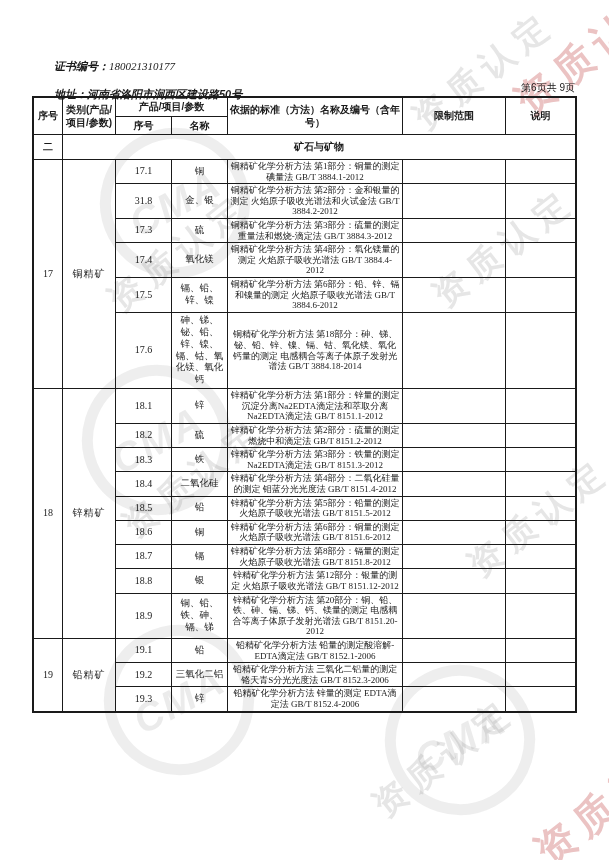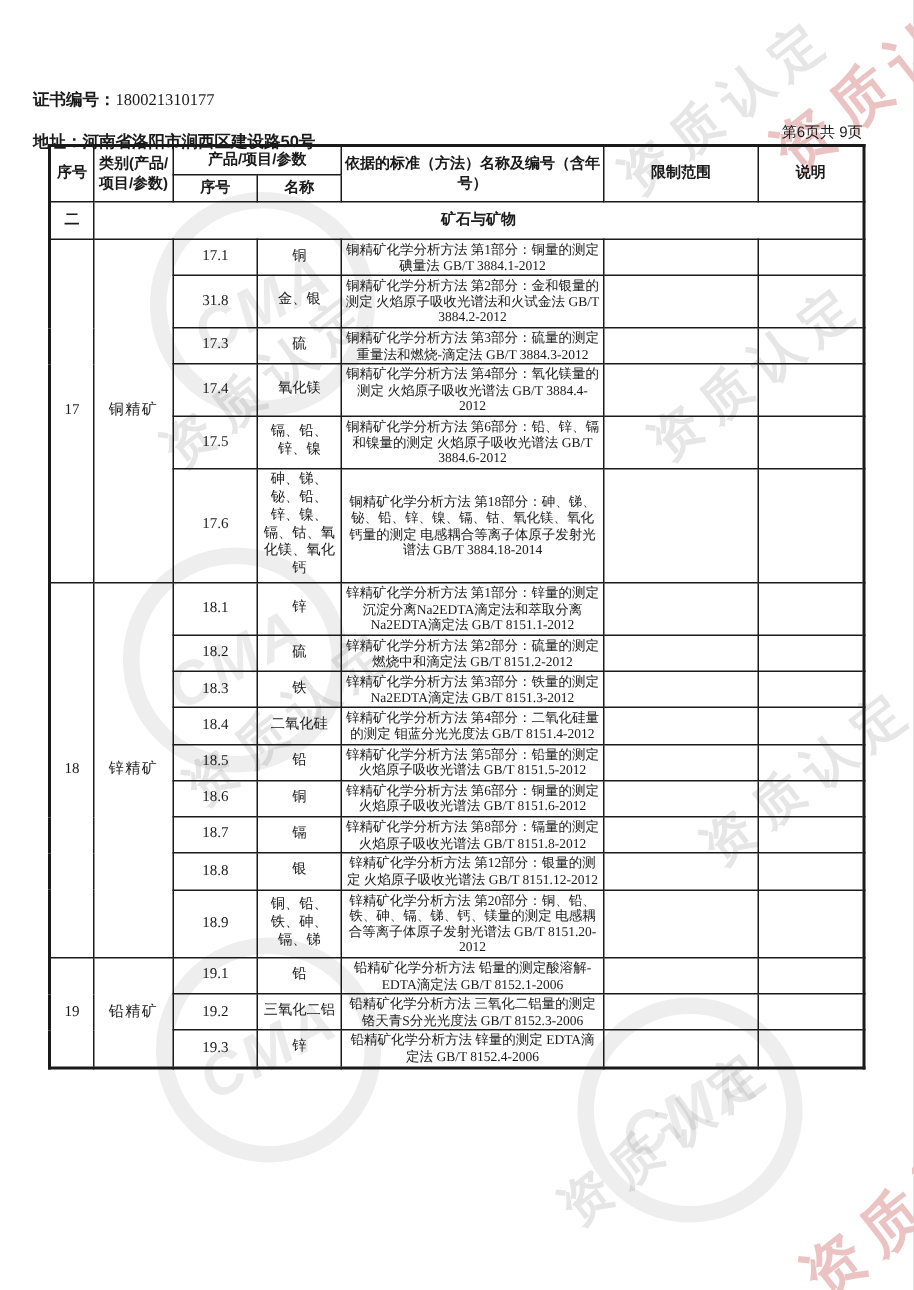--- a/index.html
+++ b/index.html
@@ -30,23 +30,24 @@
     color:rgba(60,60,60,0.10); letter-spacing:2px;
   }
   
   .doc-title{
     position:absolute; top:30px; left:0; width:100%;
     text-align:center; font-size:13.5px; font-weight:bold;
     font-family:"Liberation Sans","DejaVu Sans",sans-serif;
   }
   .doc-title .u{border-bottom:1px solid #1a1a1a; padding-bottom:1px;}
   .meta{
-    position:absolute; left:22px;
+    position:absolute; left:54px;
     font-size:11px; font-weight:bold;
     font-family:"Liberation Sans","DejaVu Sans",sans-serif;
+    font-style:italic;
   }
   .meta .val{font-weight:normal; font-family:"Liberation Serif","DejaVu Serif",serif;}
   .meta-cert{top:59px;}
   .meta-addr{top:77px;margin-top:10px;}
   .page-ind{
     position:absolute; top:81px; right:34px; font-size:10px;
     font-family:"Liberation Sans","DejaVu Sans",sans-serif;
   }
   
   .tbl-wrap{position:absolute; top:96px; left:32px;}

